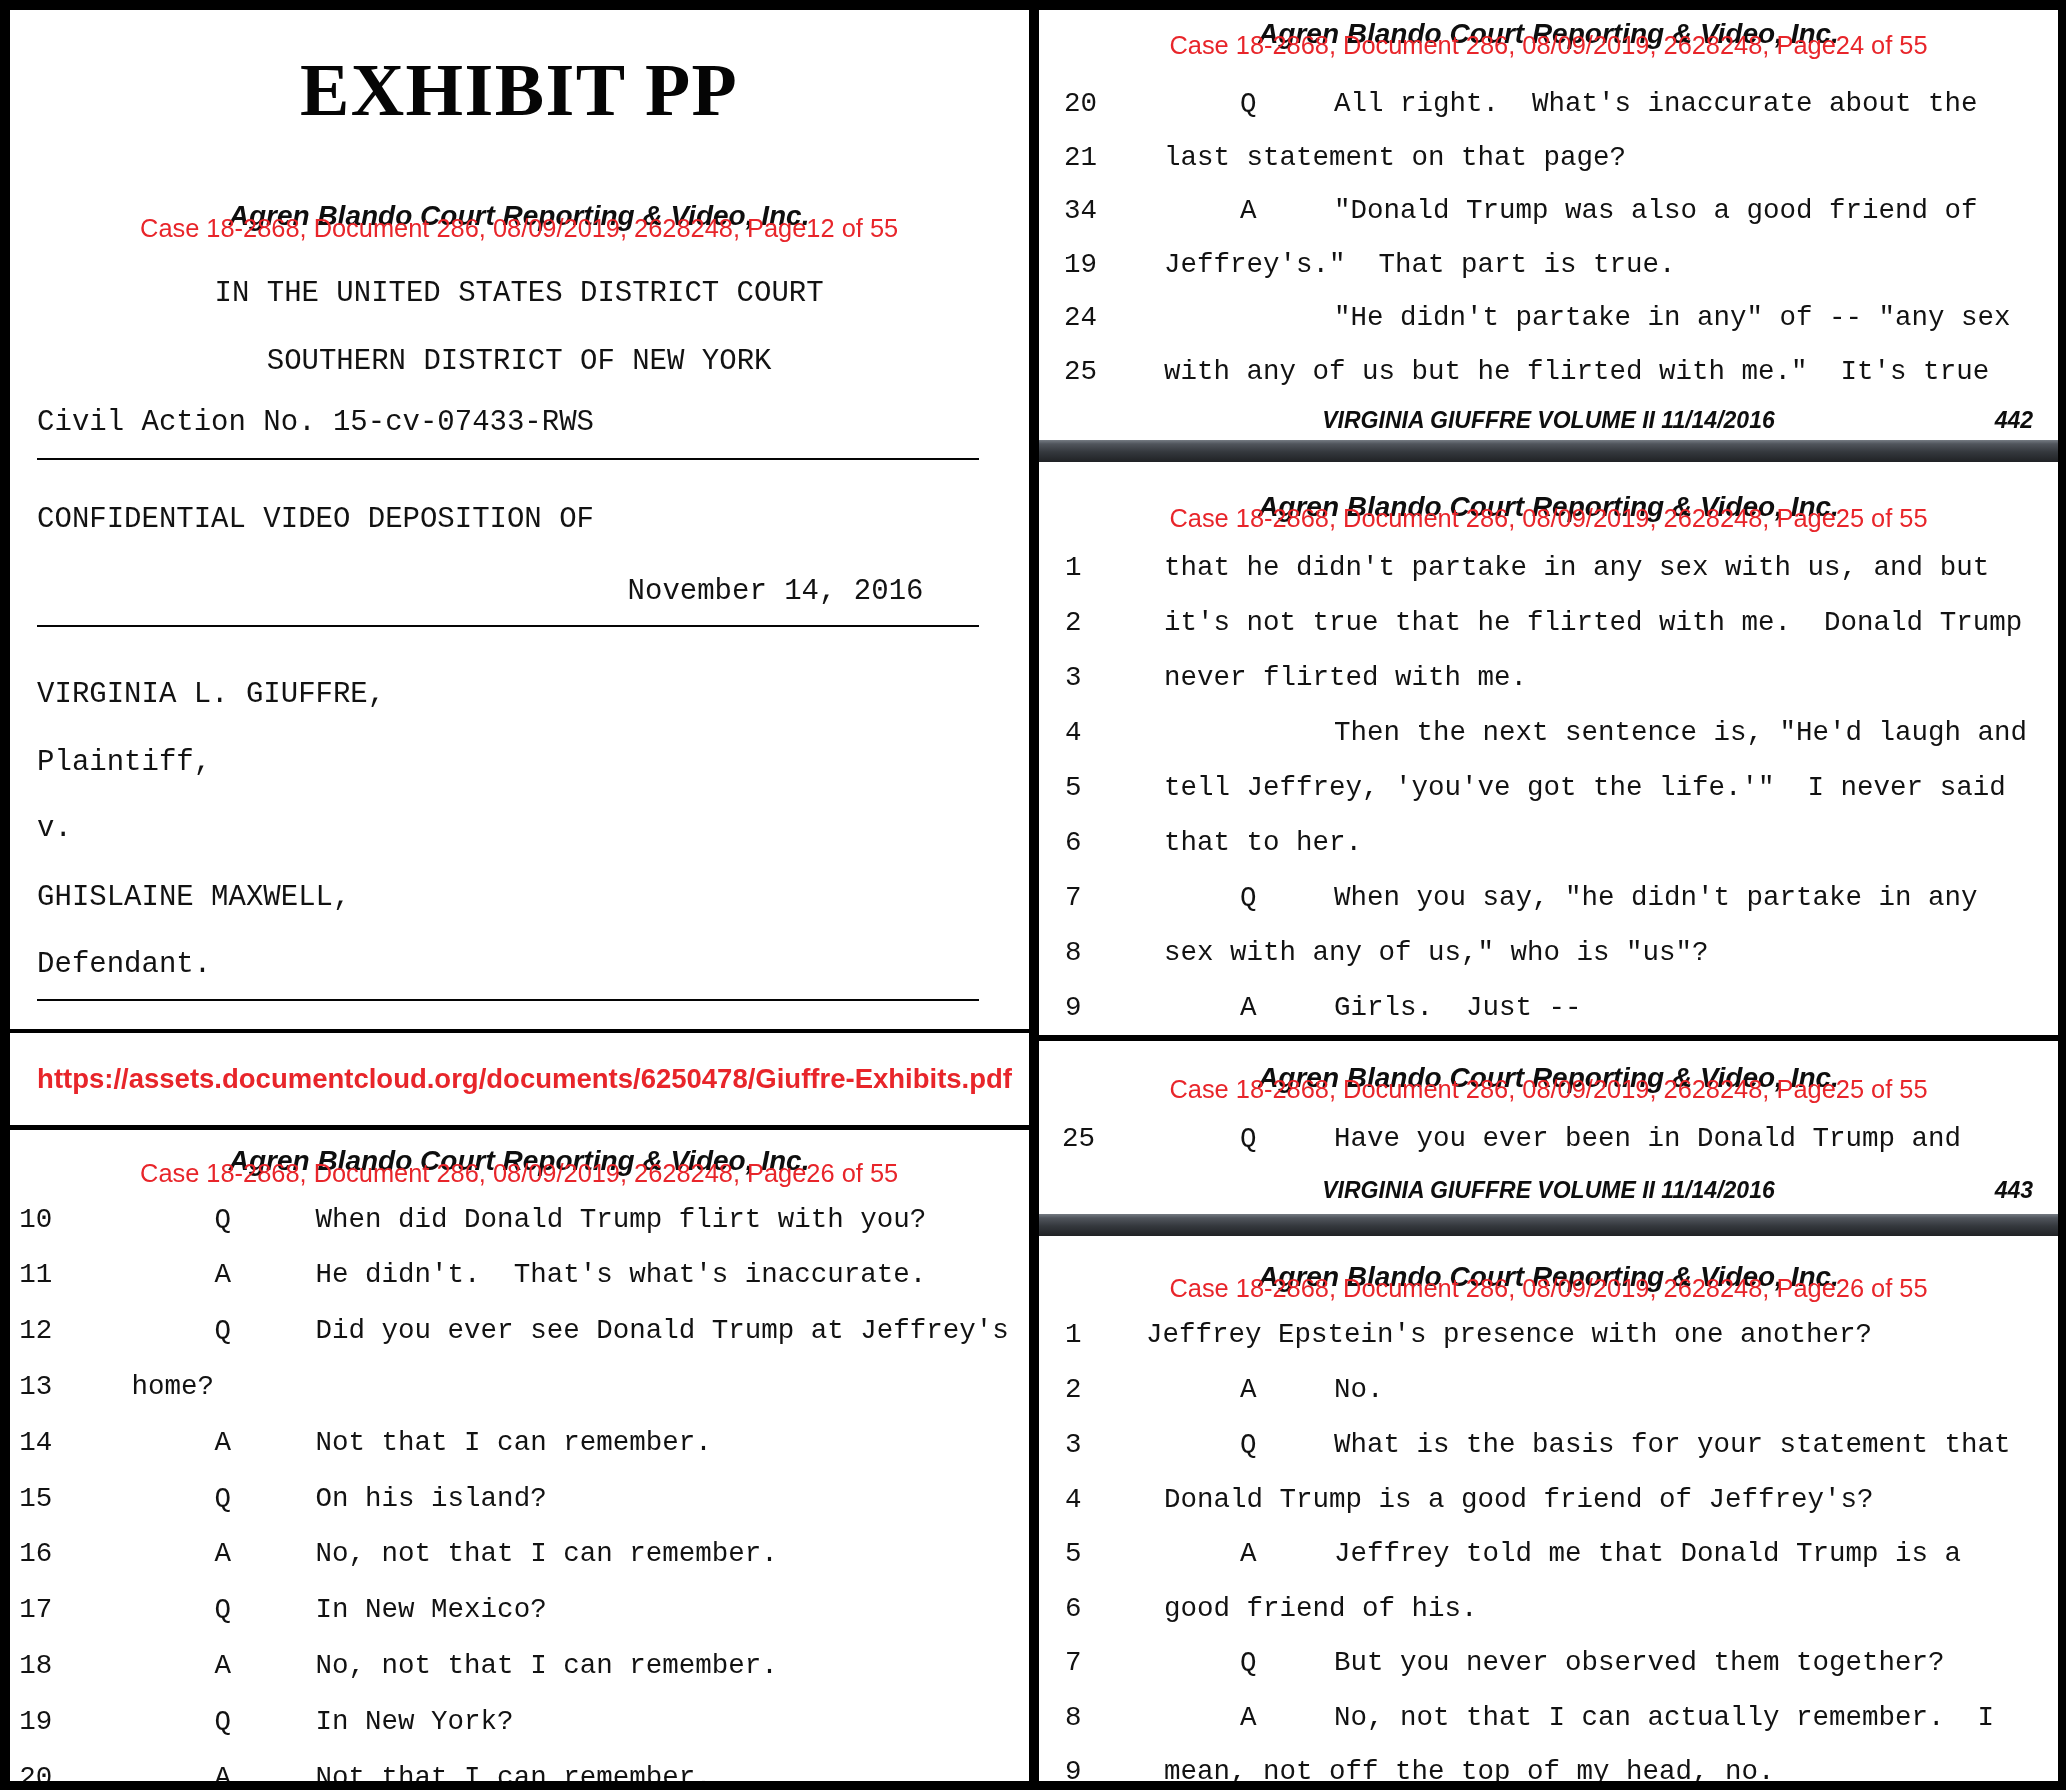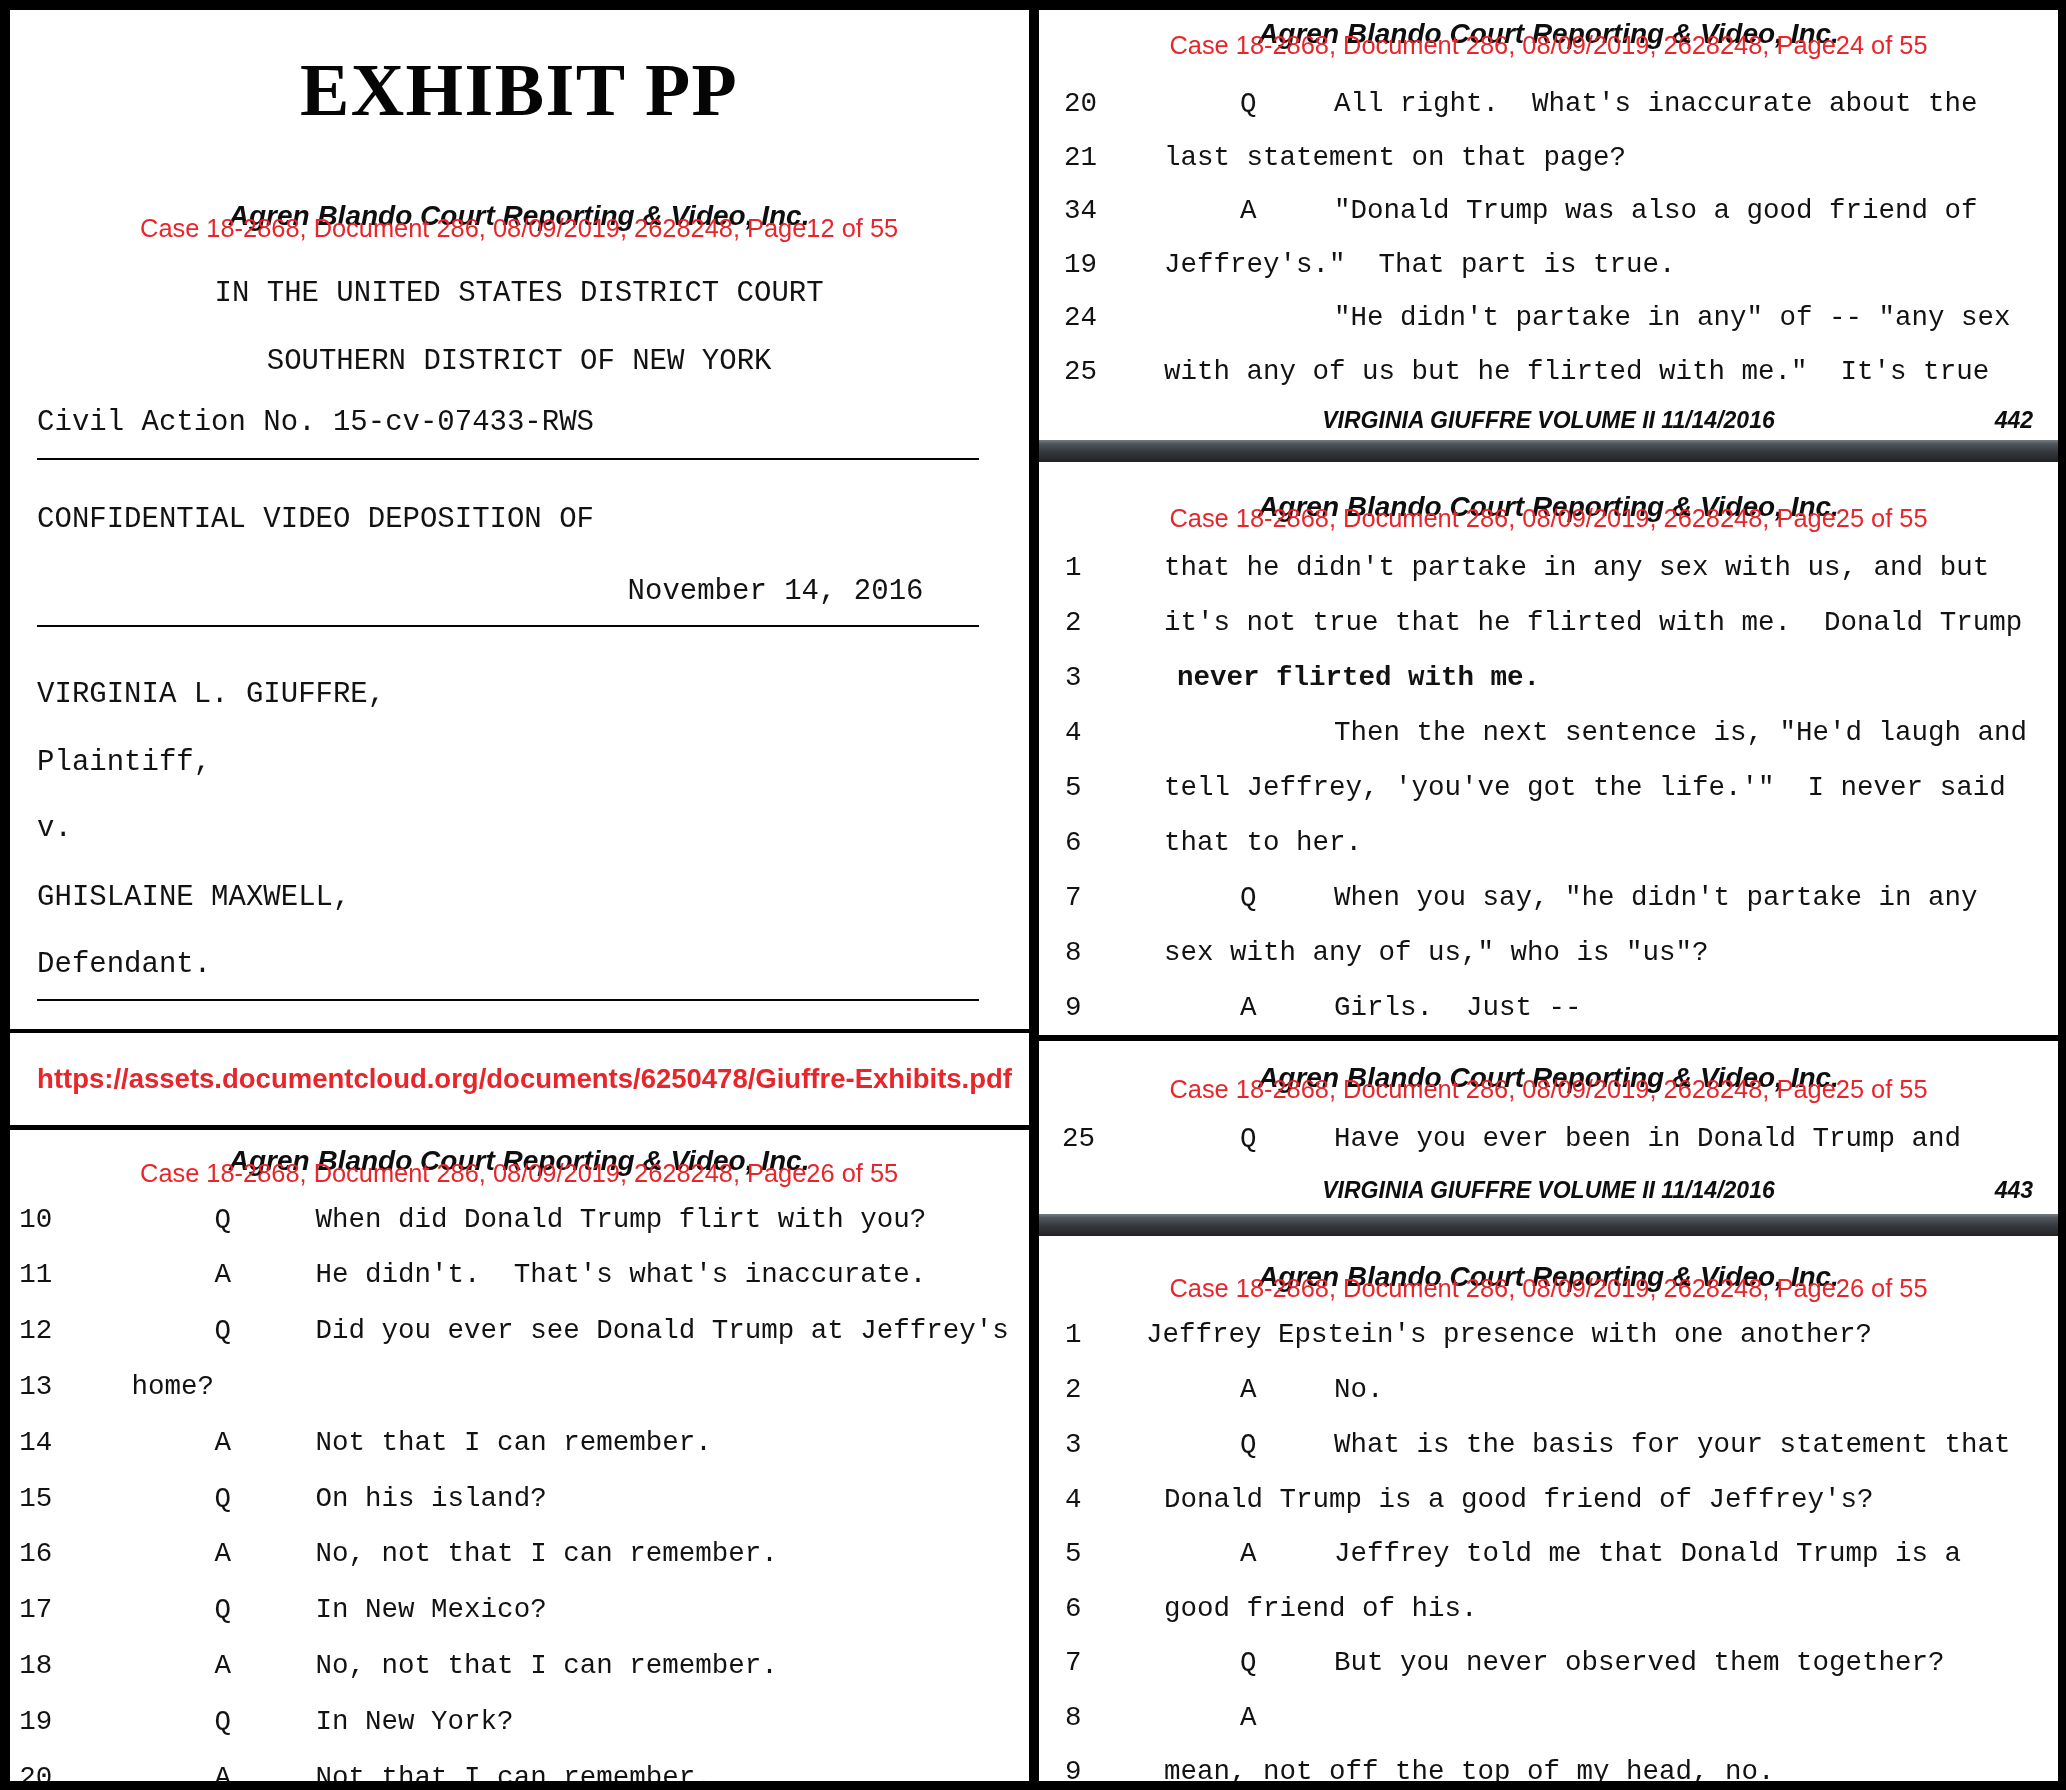--- a/index.html
+++ b/index.html
@@ -221,21 +221,21 @@
         <div class="trow" style="top: 89px;">
           <span style="left: 26px;">1</span>
           <span style="left: 125px;">that he didn't partake in any sex with us, and but</span>
         </div>
         <div class="trow" style="top: 144px;">
           <span style="left: 26px;">2</span>
           <span style="left: 125px;">it's not true that he flirted with me.  Donald Trump</span>
         </div>
         <div class="trow" style="top: 199px;">
           <span style="left: 26px;">3</span>
-          <span style="left: 138px; font-weight: bold;">never flirted with me.</span>
+          <span style="left: 125px;">never flirted with me.</span>
         </div>
         <div class="trow" style="top: 254px;">
           <span style="left: 26px;">4</span>
           <span style="left: 295px;">Then the next sentence is, "He'd laugh and</span>
         </div>
         <div class="trow" style="top: 309px;">
           <span style="left: 26px;">5</span>
           <span style="left: 125px;">tell Jeffrey, 'you've got the life.'"  I never said</span>
         </div>
         <div class="trow" style="top: 364px;">
@@ -303,20 +303,21 @@
           <span style="left: 125px;">good friend of his.</span>
         </div>
         <div class="trow" style="top: 410px;">
           <span style="left: 26px;">7</span>
           <span style="left: 201px;">Q</span>
           <span style="left: 295px;">But you never observed them together?</span>
         </div>
         <div class="trow" style="top: 465px;">
           <span style="left: 26px;">8</span>
           <span style="left: 201px;">A</span>
+          <span style="left: 295px;">No, not that I can actually remember.  I</span>
         </div>
         <div class="trow" style="top: 519px;">
           <span style="left: 26px;">9</span>
           <span style="left: 125px;">mean, not off the top of my head, no.</span>
         </div>
       </section>
   </div>
 
 </div>
 

